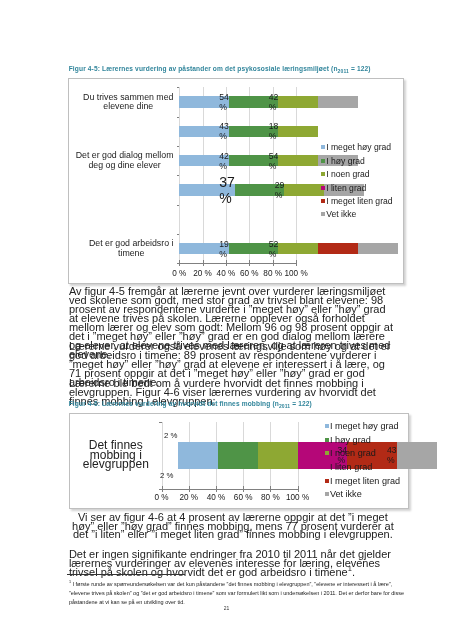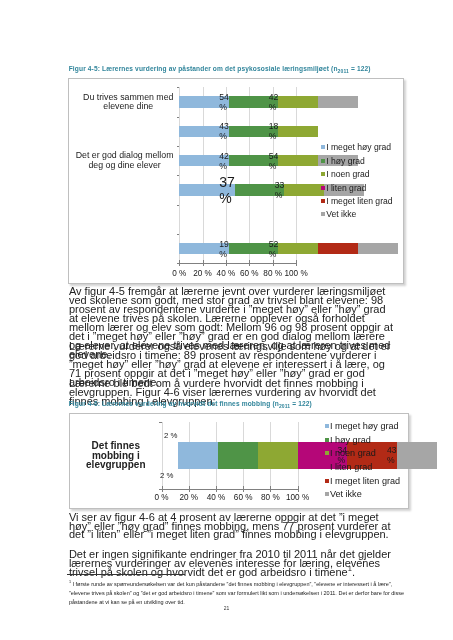--- a/index.html
+++ b/index.html
@@ -30,21 +30,21 @@
   .fnrule{position:absolute;height:1px;background:#333;}
   .pageno{position:absolute;font-size:5px;color:#333;}
 
   #cap1{left:68.7px;top:65.4px;}
   #cap2{left:68.7px;top:400.2px;}
   #chart1{left:68.4px;top:78.2px;width:334px;height:203.5px;}
   #chart2{left:68.5px;top:412.6px;width:338.8px;height:94.6px;}
   #p1{left:68.9px;top:287.2px;width:328px;}
   #p2{left:68.9px;top:342.2px;width:328px;}
   #p3{left:68.9px;top:379.3px;width:328px;}
-  #p4{left:68.9px;top:512.6px;width:328px;}
+  #p4{left:68.9px;top:512.6px;width:328px;text-align:center;}
   #p5{left:68.9px;top:549.9px;width:328px;}
   .fnrule{left:67.4px;top:573.5px;width:118px;}
   #fn1{left:68.9px;top:579.8px;width:336px;}
   .pageno{left:0;top:605px;width:453px;text-align:center;}
 </style>
 </head>
 <body>
 
 <div class="page">
   <div class="caption" id="cap1"><span>Figur 4-5: Lærernes vurdering av påstander om det psykososiale læringsmiljøet (n</span><span class="sub">2011</span><span> = 122)</span></div>
@@ -95,30 +95,33 @@
         <div class="seg" style="background: rgb(143, 184, 220); width: 49.098px; font-size: 8.6px;">42 %</div>
         <div class="seg" style="background: rgb(79, 148, 71); width: 63.126px; font-size: 8.6px;">54 %</div>
         <div class="seg" style="background: rgb(142, 168, 51); width: 2.9225px; font-size: 8.6px;"></div>
         <div class="seg" style="background: rgb(166, 166, 166); width: 1.5197px; font-size: 8.6px;"></div>
       </div>
       <div class="ylabwrap" style="left: 5.1px; width: 99px; top: 66.8px; height: 29.3px;">
         <div class="ylab" style="font-size: 8.8px; line-height: 9.5px; width: 97.8px;">Det er god dialog mellom deg og dine elever</div>
       </div>
       <div class="bar-row" style="left: 109.8px; top: 104.95px; height: 11.6px; width: 116.9px;">
         <div class="seg" style="background: rgb(143, 184, 220); width: 43.253px; font-size: 14px;">37 %</div>
-        <div class="seg" style="background: rgb(79, 148, 71); width: 71.309px; font-size: 8.6px;">33 %</div>
+        <div class="seg" style="background: rgb(79, 148, 71); width: 71.309px; font-size: 8.6px;">29 %</div>
         <div class="seg" style="background: rgb(142, 168, 51); width: 1.169px; font-size: 8.6px;"></div>
         <div class="seg" style="background: rgb(166, 166, 166); width: 0.9352px; font-size: 8.6px;"></div>
       </div>
       <div class="bar-row" style="left: 109.8px; top: 163.55px; height: 11.6px; width: 116.9px;">
         <div class="seg" style="background: rgb(143, 184, 220); width: 22.211px; font-size: 8.6px;">19 %</div>
         <div class="seg" style="background: rgb(79, 148, 71); width: 60.788px; font-size: 8.6px;">52 %</div>
         <div class="seg" style="background: rgb(142, 168, 51); width: 31.563px; font-size: 8.6px;"></div>
         <div class="seg" style="background: rgb(178, 42, 22); width: 1.169px; font-size: 8.6px;"></div>
         <div class="seg" style="background: rgb(166, 166, 166); width: 0.9352px; font-size: 8.6px;"></div>
+      </div>
+      <div class="ylabwrap" style="left: 5.1px; width: 99px; top: 154.7px; height: 29.3px;">
+        <div class="ylab" style="font-size: 8.8px; line-height: 9.5px; width: 84.6px;">Det er god arbeidsro i timene</div>
       </div>
       <div class="legend" style="left: 251.5px; top: 61.5px;">
         <div class="legend-item" style="height: 13.4px;">
           <div class="sw" style="background: rgb(143, 184, 220); width: 4.1px; height: 4.1px;"></div>
           <span style="font-size: 8.6px;">I meget høy grad</span>
         </div>
         <div class="legend-item" style="height: 13.4px;">
           <div class="sw" style="background: rgb(79, 148, 71); width: 4.1px; height: 4.1px;"></div>
           <span style="font-size: 8.6px;">I høy grad</span>
         </div>
@@ -170,21 +173,21 @@
       <div class="xlab" style="left: 208.1px; top: 79.7px; width: 40px; font-size: 8.2px;">100 %</div>
       <div class="bar-row" style="left: 108px; top: 28.45px; height: 26.8px; width: 136px;">
         <div class="seg" style="background: rgb(143, 184, 220); width: 3.128px; font-size: 8.6px;"></div>
         <div class="seg" style="background: rgb(79, 148, 71); width: 4.08px; font-size: 8.6px;"></div>
         <div class="seg" style="background: rgb(142, 168, 51); width: 19.448px; font-size: 8.6px;"></div>
         <div class="seg" style="background: rgb(181, 7, 120); width: 48.824px; font-size: 8.6px;">34 %</div>
         <div class="seg" style="background: rgb(178, 42, 22); width: 60.248px; font-size: 8.6px;">43 %</div>
         <div class="seg" style="background: rgb(166, 166, 166); width: 0.272px; font-size: 8.6px;"></div>
       </div>
       <div class="ylabwrap" style="left: 5.1px; width: 81.3px; top: 8.1px; height: 67.5px;">
-        <div class="ylab" style="font-size: 10px; line-height: 9.5px; width: 80.21px; font-weight: bold;">Det finnes mobbing i elevgruppen</div>
+        <div class="ylab" style="font-size: 12px; line-height: 9.5px; width: 80.21px;">Det finnes mobbing i elevgruppen</div>
       </div>
       <div class="callout" style="left: 94.5px; top: 17.1px; font-size: 7.8px;">2 %</div>
       <div class="callout" style="left: 90.5px; top: 57px; font-size: 7.8px;">2 %</div>
       <div class="legend" style="left: 255px; top: 5.5px;">
         <div class="legend-item" style="height: 13.7px;">
           <div class="sw" style="background: rgb(143, 184, 220); width: 4.2px; height: 4.2px;"></div>
           <span style="font-size: 9.1px;">I meget høy grad</span>
         </div>
         <div class="legend-item" style="height: 13.7px;">
           <div class="sw" style="background: rgb(79, 148, 71); width: 4.2px; height: 4.2px;"></div>

